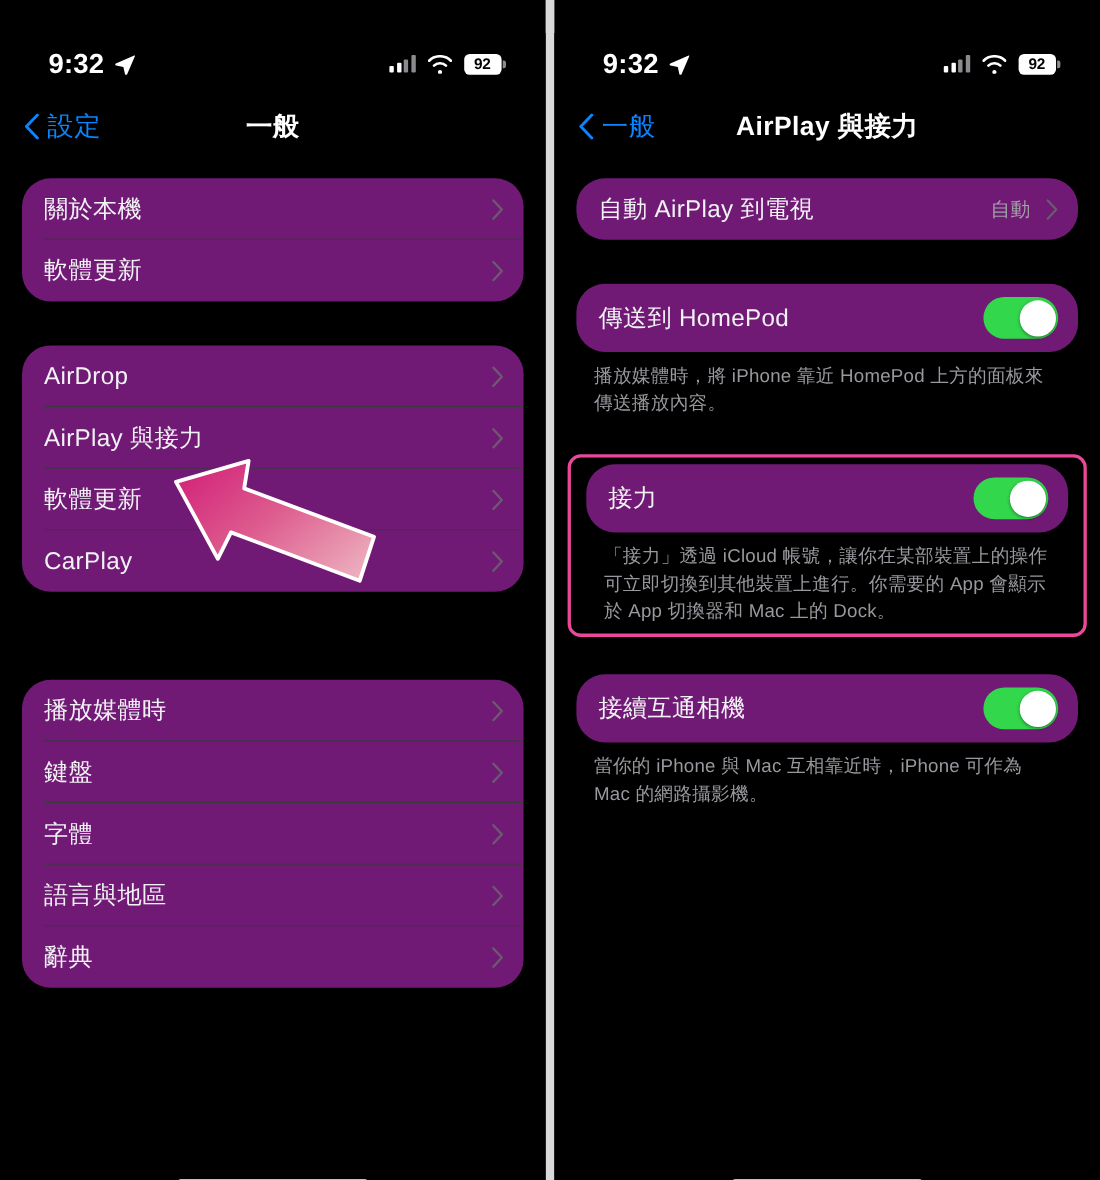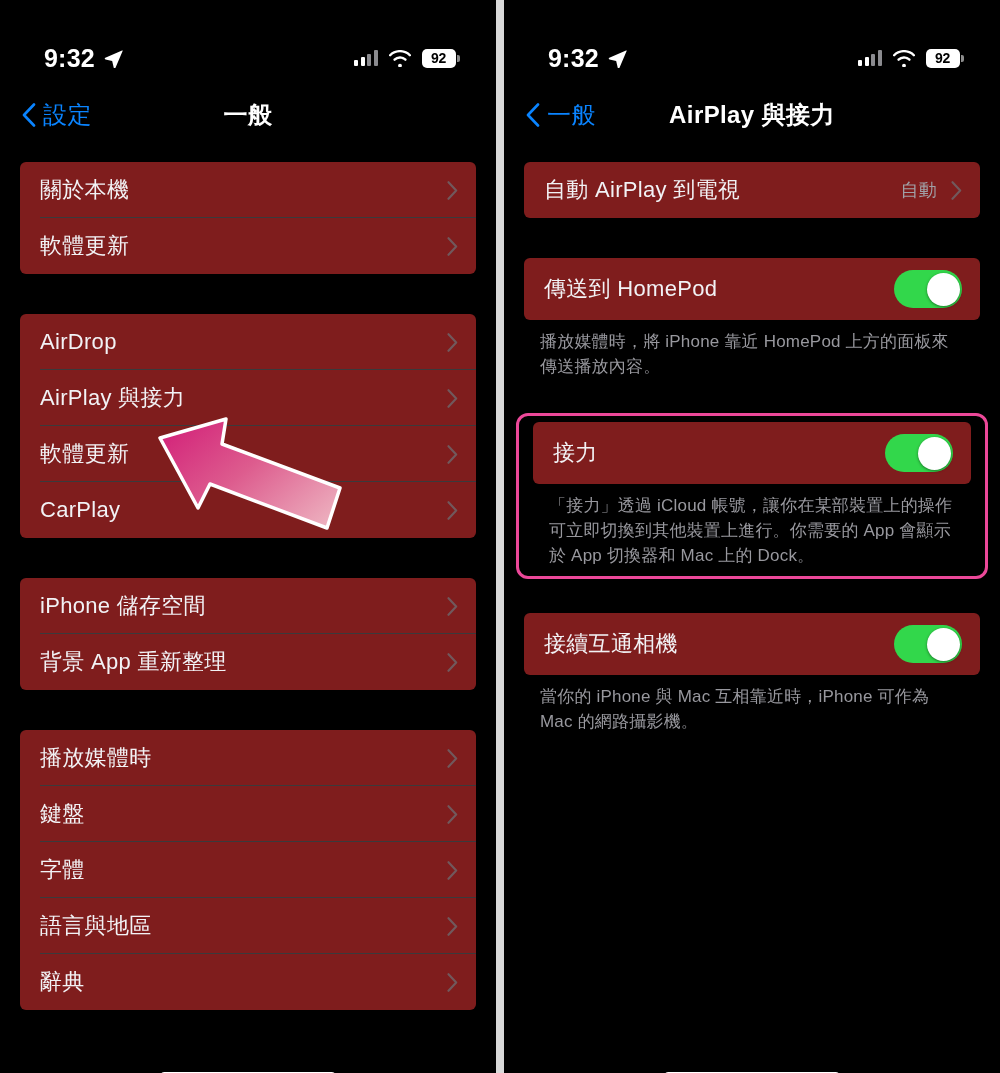--- a/index.html
+++ b/index.html
@@ -128,22 +128,22 @@
     letter-spacing: 0.4px;
     pointer-events: none;
   }
 
   
   .content {
     padding: 0 20px;
   }
 
   .group {
-    background: #7f1d1d;
-    border-radius: 6px;
+    background: #701a75;
+    border-radius: 26px;
     overflow: hidden;
   }
 
   .spacer-lg { height: 40px; }
   .spacer-md { height: 34px; }
   .spacer-sm { height: 18px; }
 
   .row {
     position: relative;
     display: flex;
@@ -342,36 +342,20 @@
           <span class="row-label">CarPlay</span>
           <svg class="chevron-right" viewBox="0 0 11 19">
               <path d="M1.5 1.2 9.2 9.5 1.5 17.8" fill="none" stroke="#6d6d72" stroke-width="2.1" stroke-linecap="round" stroke-linejoin="round"></path>
             </svg>
 
         </div>
       </div>
 
       <div class="spacer-lg"></div>
 
-      <div class="group">
-        <div class="row">
-          <span class="row-label">iPhone 儲存空間</span>
-          <svg class="chevron-right" viewBox="0 0 11 19">
-              <path d="M1.5 1.2 9.2 9.5 1.5 17.8" fill="none" stroke="#6d6d72" stroke-width="2.1" stroke-linecap="round" stroke-linejoin="round"></path>
-            </svg>
-          <span class="sep"></span>
-        </div>
-        <div class="row">
-          <span class="row-label">背景 App 重新整理</span>
-          <svg class="chevron-right" viewBox="0 0 11 19">
-              <path d="M1.5 1.2 9.2 9.5 1.5 17.8" fill="none" stroke="#6d6d72" stroke-width="2.1" stroke-linecap="round" stroke-linejoin="round"></path>
-            </svg>
-
-        </div>
-      </div>
 
       <div class="spacer-lg"></div>
 
       <div class="group">
         <div class="row">
           <span class="row-label">播放媒體時</span>
           <svg class="chevron-right" viewBox="0 0 11 19">
               <path d="M1.5 1.2 9.2 9.5 1.5 17.8" fill="none" stroke="#6d6d72" stroke-width="2.1" stroke-linecap="round" stroke-linejoin="round"></path>
             </svg>
           <span class="sep"></span>

